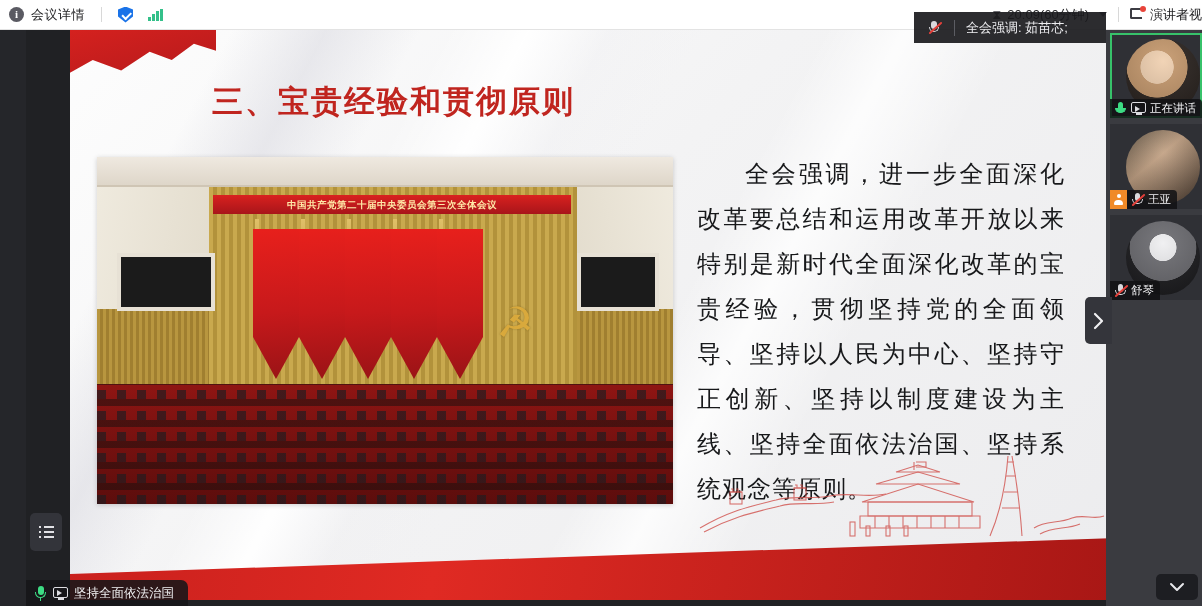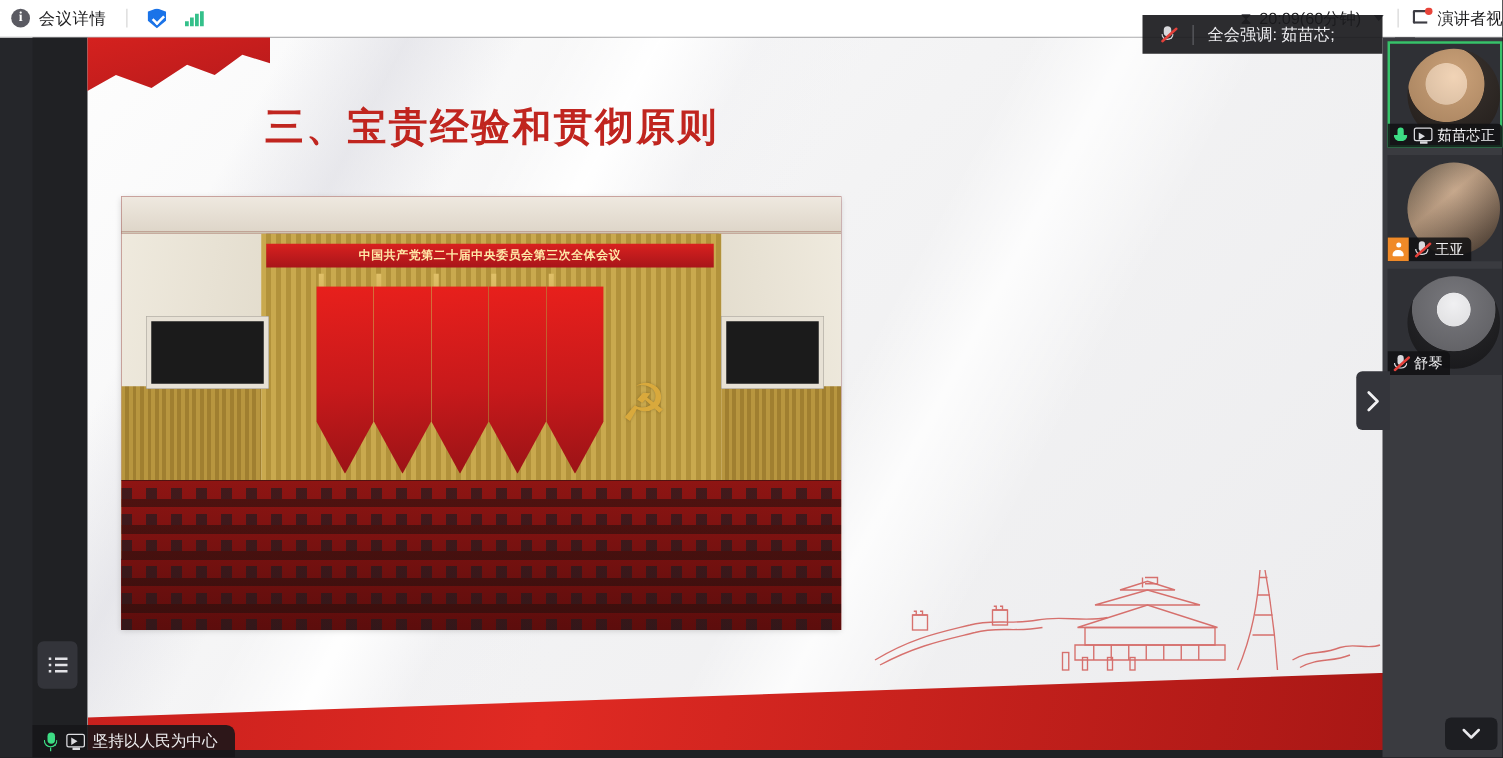--- a/index.html
+++ b/index.html
@@ -369,20 +369,21 @@
             <div class="flag" style="left:164px;"></div>
           <div class="pole" style="left:212px;"></div>
             <div class="flag" style="left:210px;"></div>
           <div class="emblem">☭</div>
         </div>
         <div class="ph-floor"></div>
         <div class="ph-podium"></div>
         <div class="ph-seats"></div>
       </div>
 
+      <div class="slide-body">全会强调，进一步全面深化改革要总结和运用改革开放以来特别是新时代全面深化改革的宝贵经验，贯彻坚持党的全面领导、坚持以人民为中心、坚持守正创新、坚持以制度建设为主线、坚持全面依法治国、坚持系统观念等原则。</div>
 
       <svg class="greatwall" viewBox="0 0 420 92" preserveAspectRatio="none">
         <g fill="none" stroke="#cf4a45" stroke-width="1.1" opacity=".9">
           <path d="M10 80 C40 62 62 58 86 52 C104 47 118 52 140 48 C160 44 176 50 196 46"></path>
           <path d="M14 84 C44 68 66 64 90 58 C108 53 122 58 144 54"></path>
           <rect x="40" y="44" width="12" height="12"></rect>
             <path d="M40 44 h12 M41 41 h2 v3 h-2 M46 41 h2 v3 h-2"></path>
           <rect x="104" y="40" width="12" height="12"></rect>
             <path d="M104 40 h12 M105 37 h2 v3 h-2 M110 37 h2 v3 h-2"></path>
           <path d="M170 80 h120 v-12 h-120 z"></path>
@@ -428,21 +429,21 @@
       <div class="mic-on">
         <div class="cap"></div>
           <div class="arc"></div>
           <div class="st"></div>
       </div>
       <div class="scr-ico">
         <div class="bx"></div>
           <div class="ar"></div>
           <div class="ft"></div>
       </div>
-      <div class="txt">坚持以人民为中心</div>
+      <div class="txt">坚持全面依法治国</div>
     </div>
   </div>
 
   <div class="chev-next">
     <svg viewBox="0 0 13 18">
         <path d="M3 2 L10 9 L3 16" fill="none" stroke="#f0f0f2" stroke-width="2.2" stroke-linecap="round" stroke-linejoin="round"></path>
       </svg>
   </div>
 
   <div class="sidebar">
@@ -455,21 +456,21 @@
         <div class="namebar">
           <div class="mic-off green">
               <div class="cap"></div>
               <div class="arc"></div>
             </div>
           <div class="scr-ico">
               <div class="bx"></div>
               <div class="ar"></div>
               <div class="ft"></div>
             </div>
-          <div class="nm">茹苗芯正</div>
+          <div class="nm">正在讲话</div>
         </div>
       </div>
 
 
 
       <div class="tile">
         <div class="av a5">
             <div class="shade"></div>
           </div>
         <div class="namebar">

